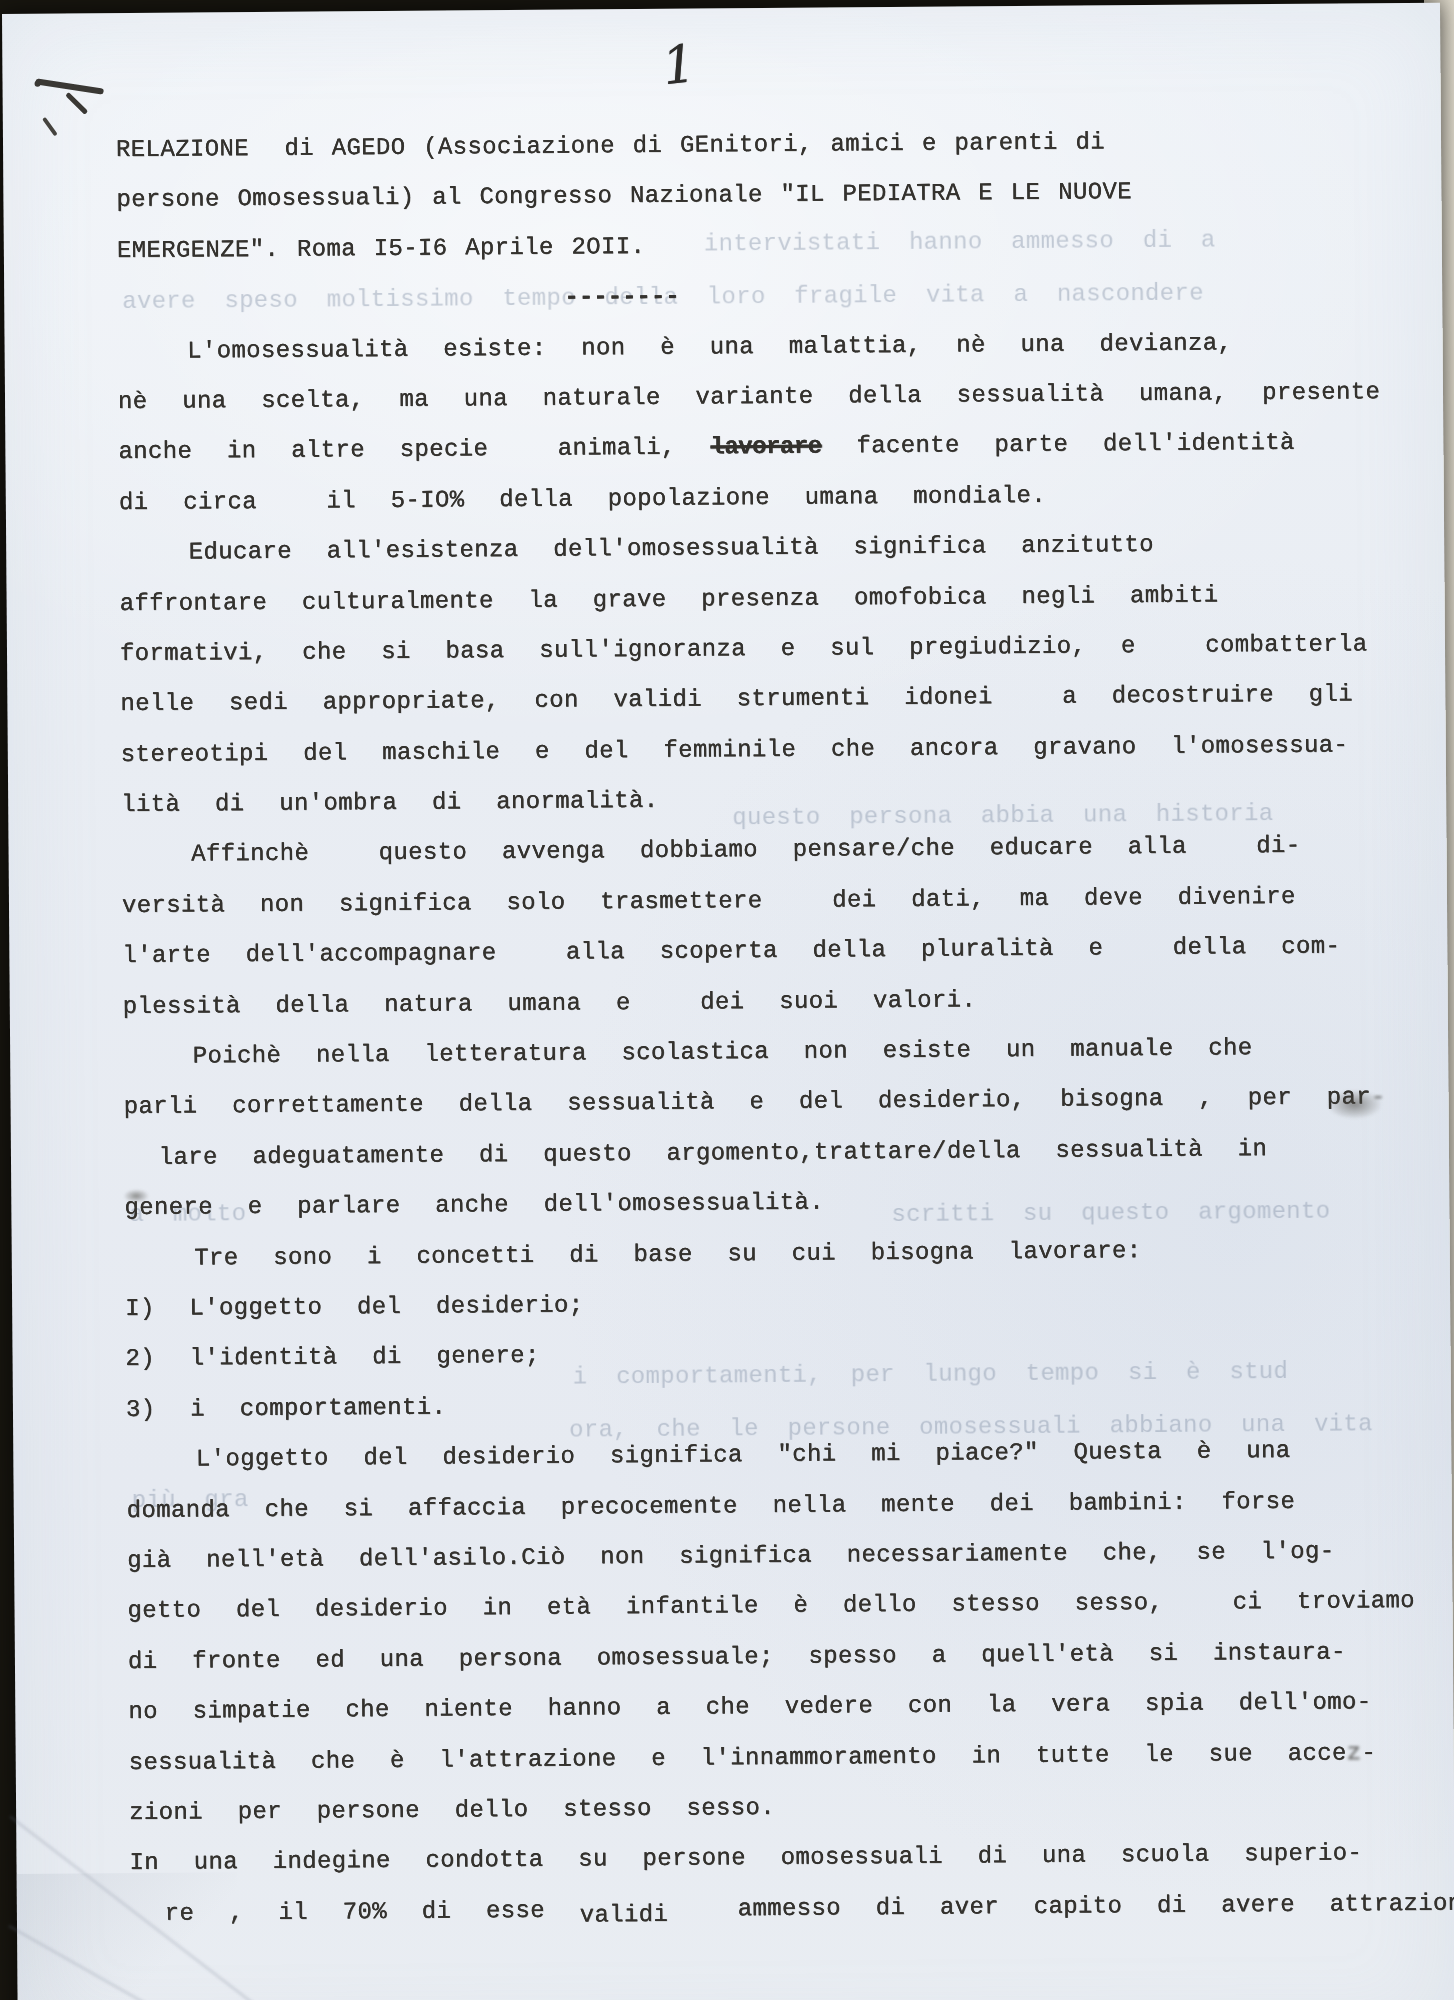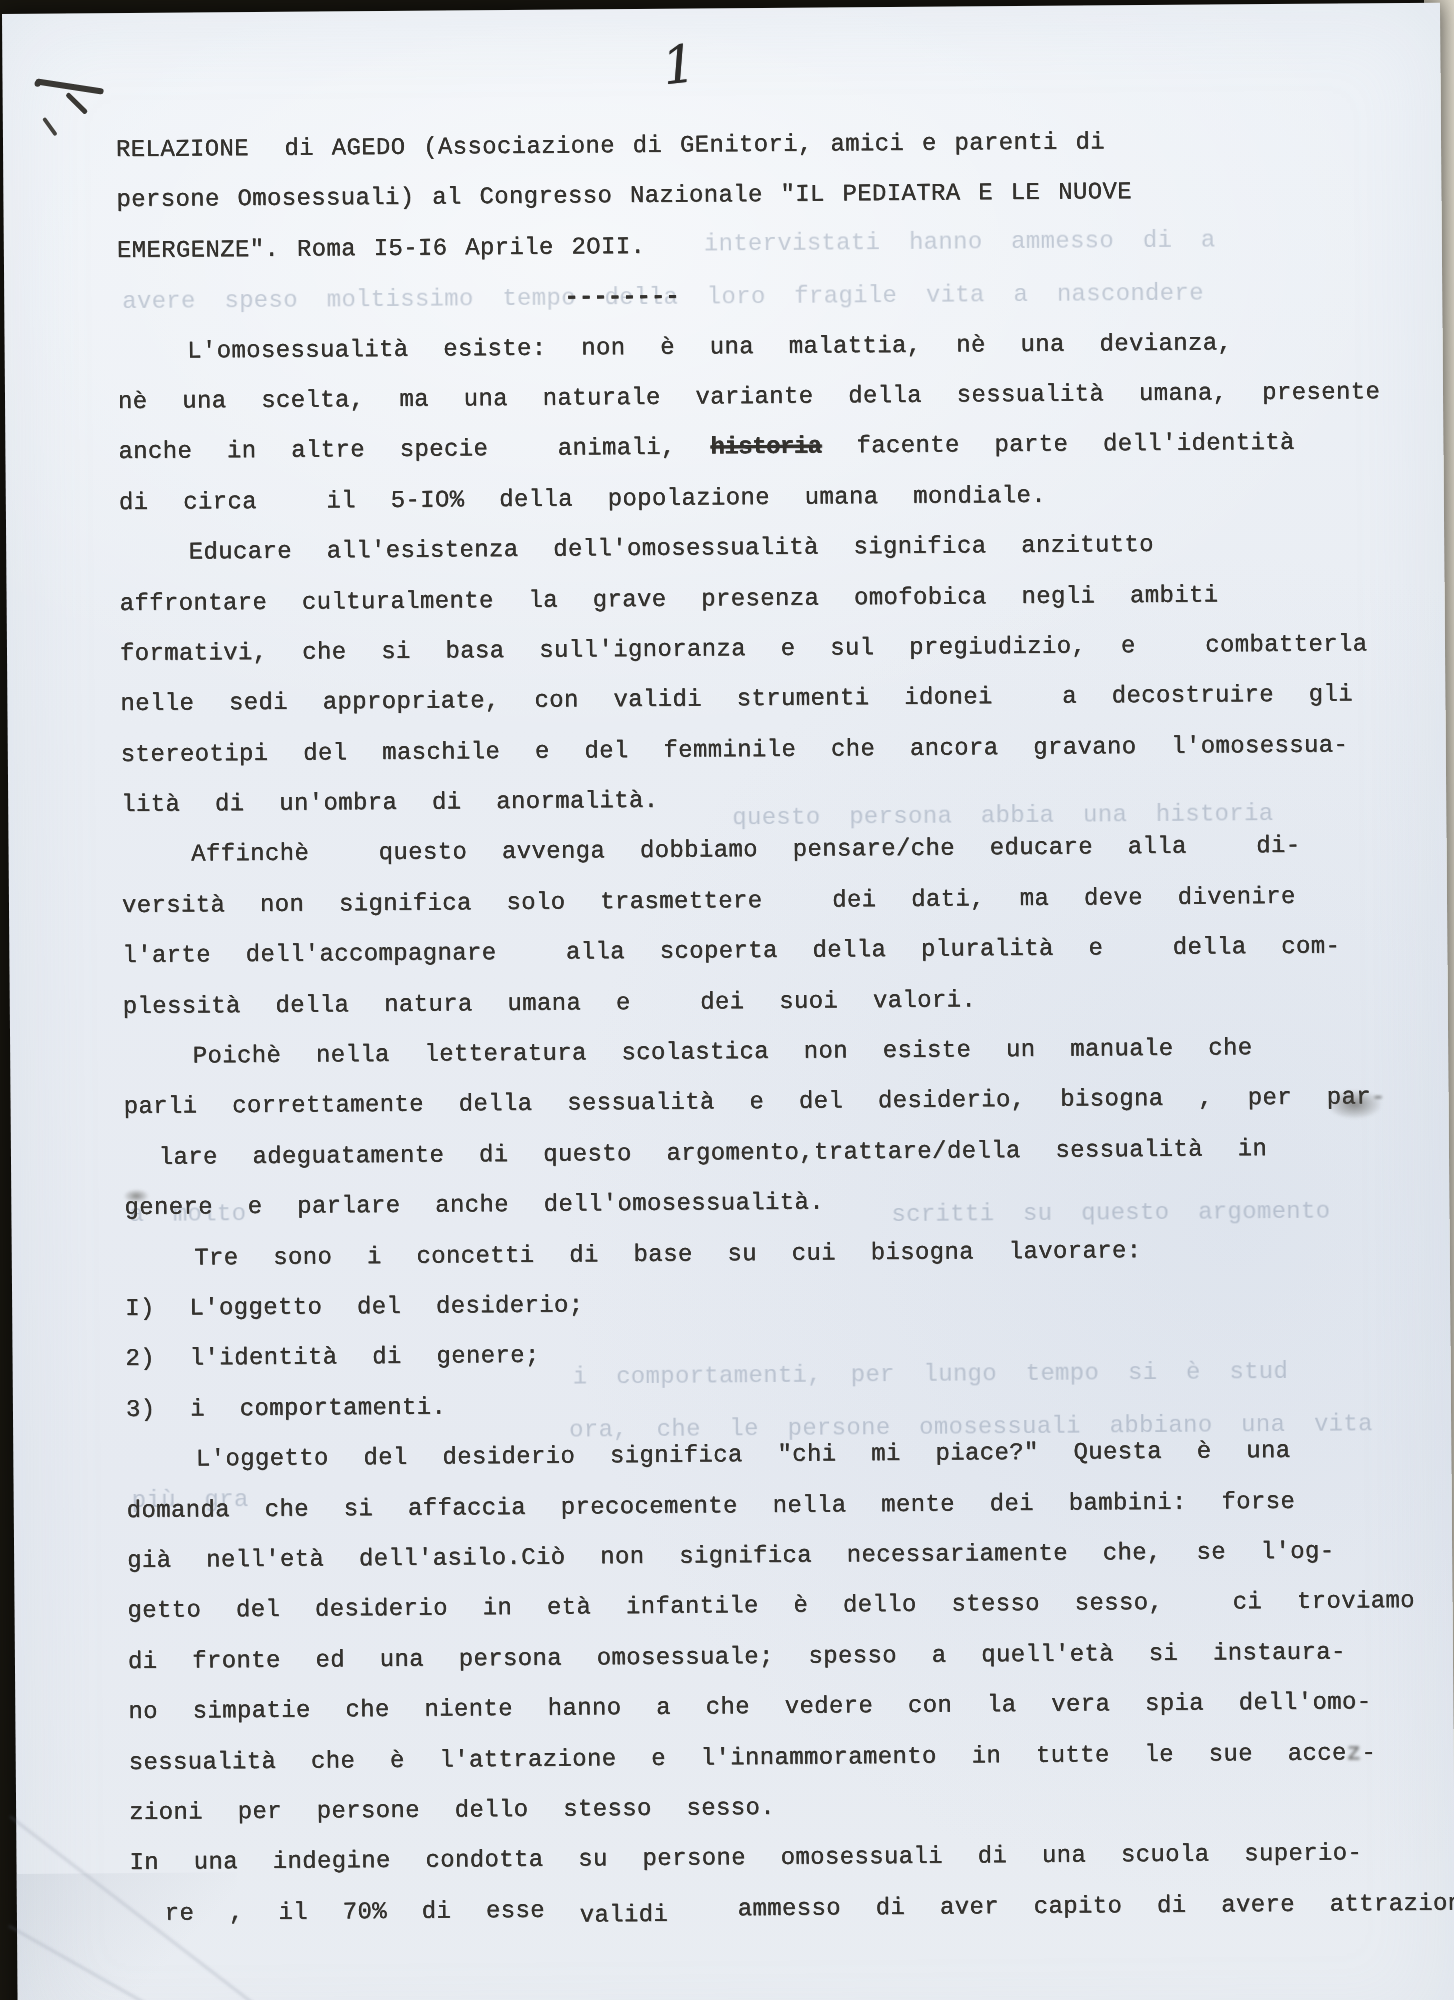--- a/index.html
+++ b/index.html
@@ -98,21 +98,21 @@
       <div class="ghost-line" style="left: 118px; top: 1468px; margin-top: 8px;">più gra</div>
     </div>
 
   <div class="text-block" id="text-block">
       <div class="line header"><span>RELAZIONE  di AGEDO (Associazione di GEnitori, amici e parenti di</span></div>
       <div class="line header"><span>persone Omosessuali) al Congresso Nazionale "IL PEDIATRA E LE NUOVE</span></div>
       <div class="line header"><span>EMERGENZE". Roma I5-I6 Aprile 2OII.</span></div>
       <div class="line sep"><span>             --------</span></div>
       <div class="line"><span>  L'omosessualità esiste: non è una malattia, nè una devianza,</span></div>
       <div class="line"><span>nè una scelta, ma una naturale variante della sessualità umana, presente</span></div>
-      <div class="line"><span>anche in altre specie  animali, </span><span class="strike">historia</span><span> facente parte dell'identità</span></div>
+      <div class="line"><span>anche in altre specie  animali, </span><span class="strike">lavorare</span><span> facente parte dell'identità</span></div>
       <div class="line"><span>di circa  il 5-IO% della popolazione umana mondiale.</span></div>
       <div class="line"><span>  Educare all'esistenza dell'omosessualità significa anzitutto</span></div>
       <div class="line"><span>affrontare culturalmente la grave presenza omofobica negli ambiti</span></div>
       <div class="line"><span>formativi, che si basa sull'ignoranza e sul pregiudizio, e  combatterla</span></div>
       <div class="line"><span>nelle sedi appropriate, con validi strumenti idonei  a decostruire gli</span></div>
       <div class="line"><span>stereotipi del maschile e del femminile che ancora gravano l'omosessua-</span></div>
       <div class="line"><span>lità di un'ombra di anormalità.</span></div>
       <div class="line"><span>  Affinchè  questo avvenga dobbiamo pensare/che educare alla  di-</span></div>
       <div class="line"><span>versità non significa solo trasmettere  dei dati, ma deve divenire</span></div>
       <div class="line"><span>l'arte dell'accompagnare  alla scoperta della pluralità e  della com-</span></div>

